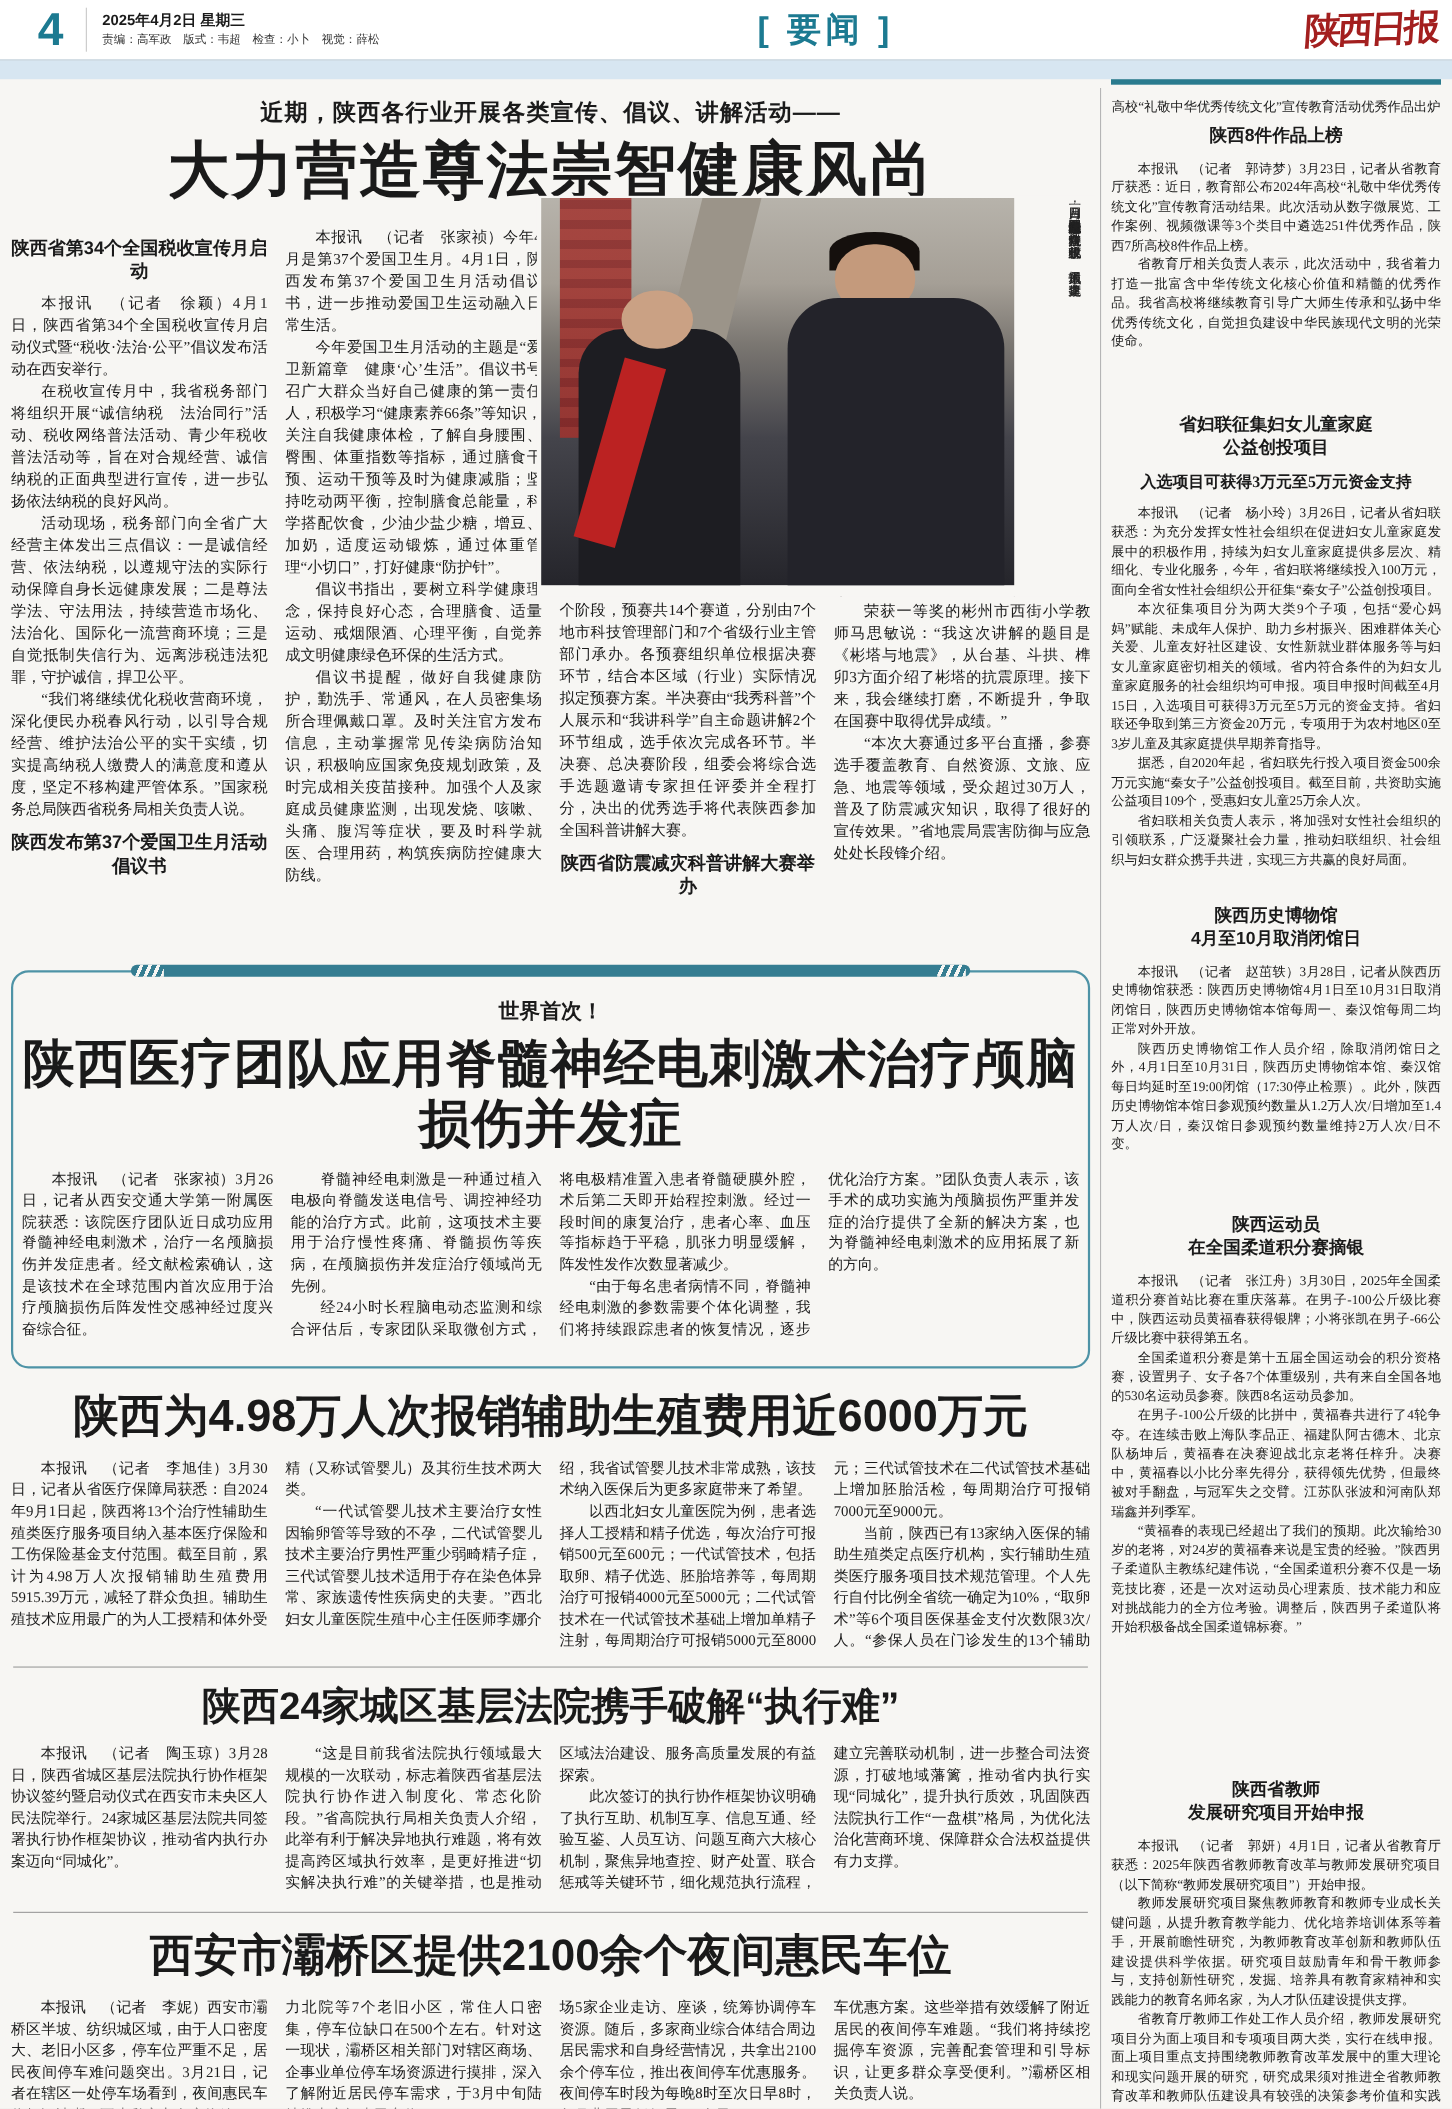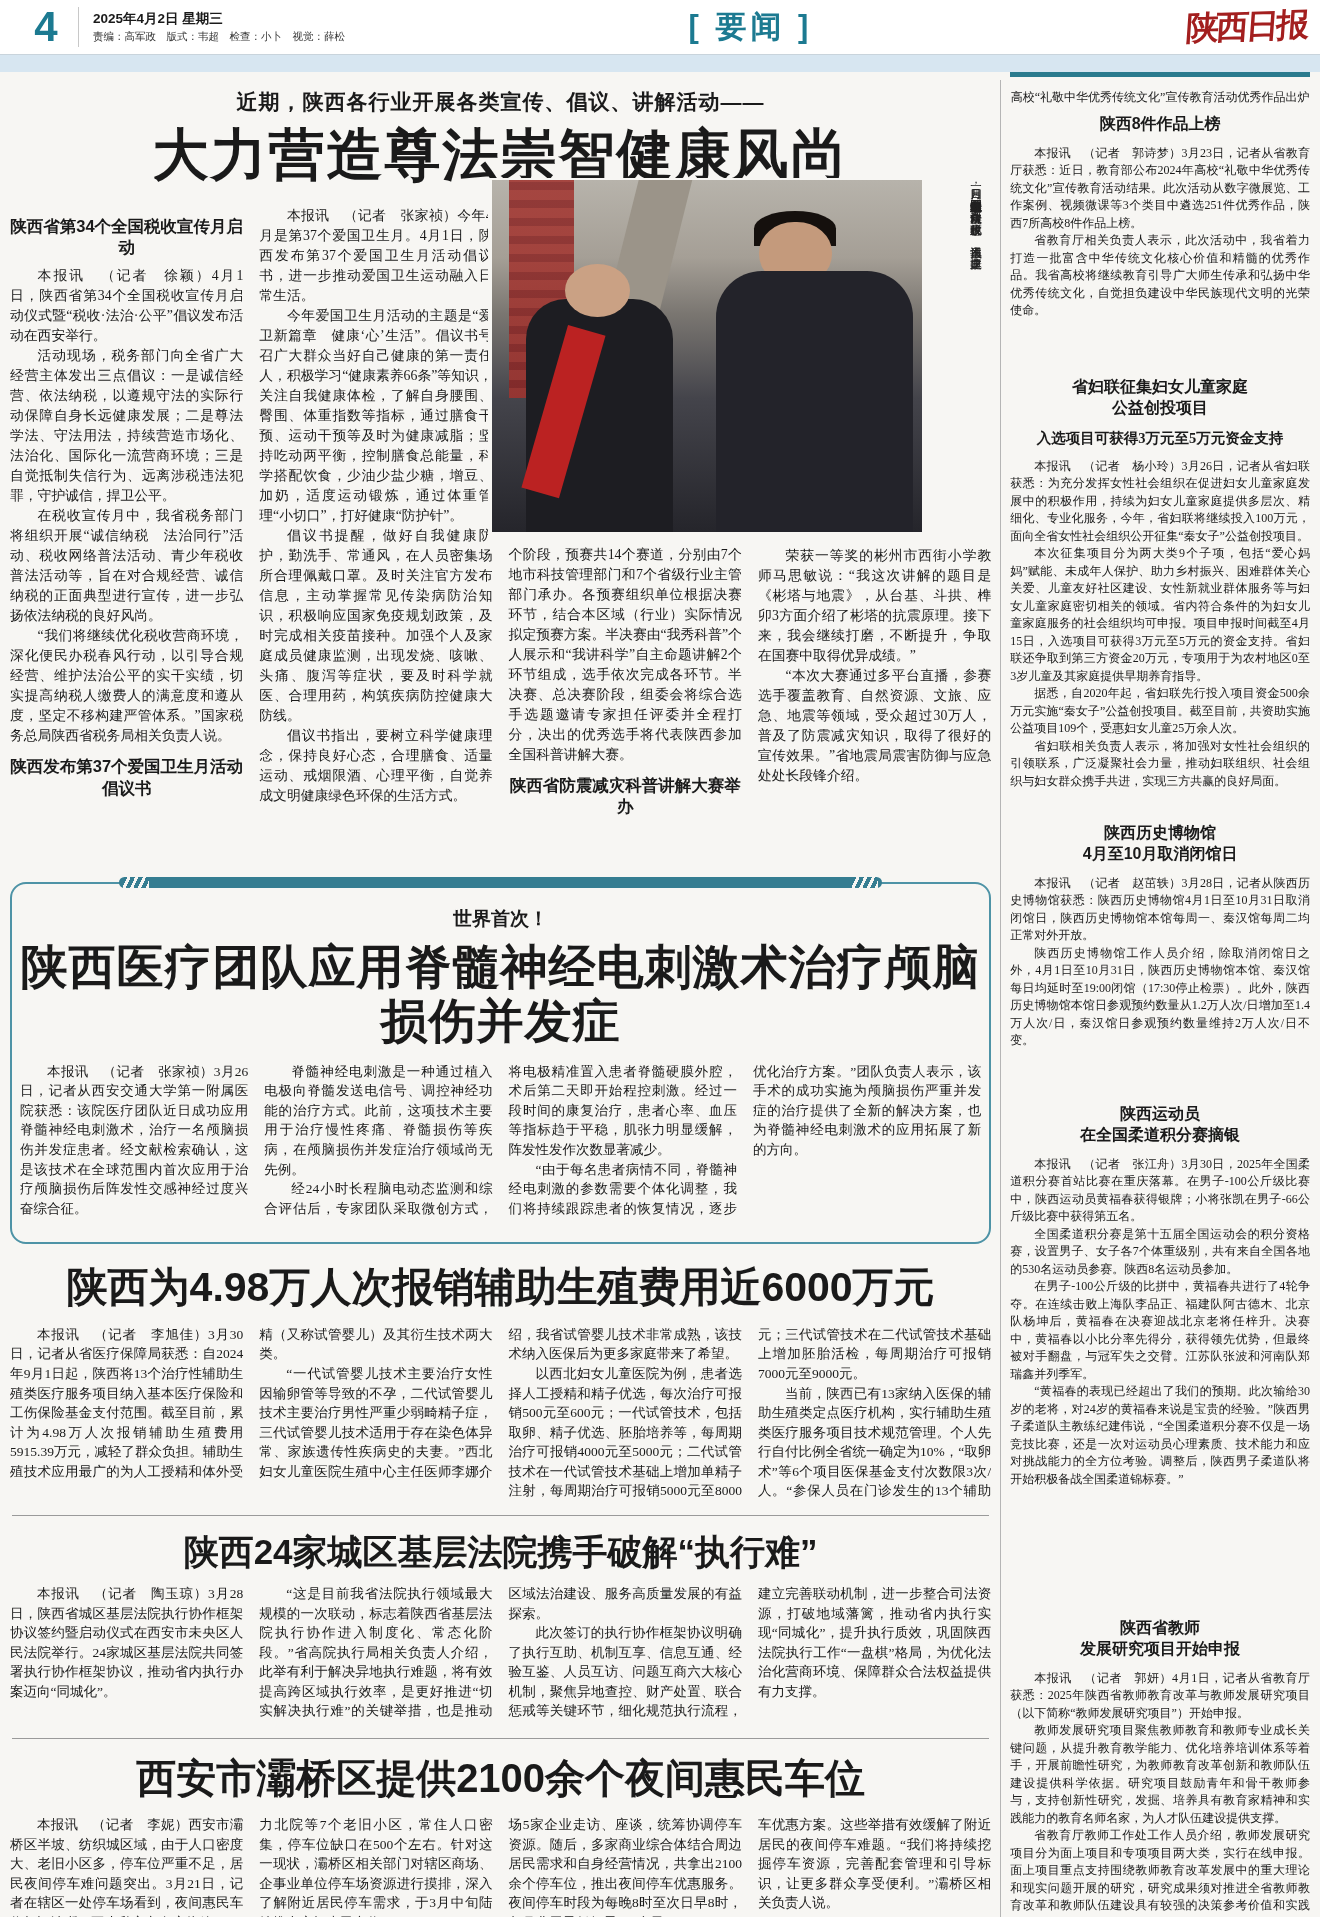--- a/index.html
+++ b/index.html
@@ -108,28 +108,28 @@
     <div class="leftcol">
 
       <div>
         <div class="kicker">近期，陕西各行业开展各类宣传、倡议、讲解活动——</div>
         <h1 class="bigh1">大力营造尊法崇智健康风尚</h1>
         <div class="main-body">
           <div class="art-flow">
 
           <div class="sub">陕西省第34个全国税收宣传月启动</div>
               <div class="p">本报讯　（记者　徐颖）4月1日，陕西省第34个全国税收宣传月启动仪式暨“税收·法治·公平”倡议发布活动在西安举行。</div>
+              <div class="p">在税收宣传月中，我省税务部门将组织开展“诚信纳税　法治同行”活动、税收网络普法活动、青少年税收普法活动等，旨在对合规经营、诚信纳税的正面典型进行宣传，进一步弘扬依法纳税的良好风尚。</div>
               <div class="p">活动现场，税务部门向全省广大经营主体发出三点倡议：一是诚信经营、依法纳税，以遵规守法的实际行动保障自身长远健康发展；二是尊法学法、守法用法，持续营造市场化、法治化、国际化一流营商环境；三是自觉抵制失信行为、远离涉税违法犯罪，守护诚信，捍卫公平。</div>
-              <div class="p">在税收宣传月中，我省税务部门将组织开展“诚信纳税　法治同行”活动、税收网络普法活动、青少年税收普法活动等，旨在对合规经营、诚信纳税的正面典型进行宣传，进一步弘扬依法纳税的良好风尚。</div>
               <div class="p">“我们将继续优化税收营商环境，深化便民办税春风行动，以引导合规经营、维护法治公平的实干实绩，切实提高纳税人缴费人的满意度和遵从度，坚定不移构建严管体系。”国家税务总局陕西省税务局相关负责人说。</div>
               <div class="sub">陕西发布第37个爱国卫生月活动倡议书</div>
               <div class="p">本报讯　（记者　张家祯）今年4月是第37个爱国卫生月。4月1日，陕西发布第37个爱国卫生月活动倡议书，进一步推动爱国卫生运动融入日常生活。</div>
               <div class="p">今年爱国卫生月活动的主题是“爱卫新篇章　健康‘心’生活”。倡议书号召广大群众当好自己健康的第一责任人，积极学习“健康素养66条”等知识，关注自我健康体检，了解自身腰围、臀围、体重指数等指标，通过膳食干预、运动干预等及时为健康减脂；坚持吃动两平衡，控制膳食总能量，科学搭配饮食，少油少盐少糖，增豆、加奶，适度运动锻炼，通过体重管理“小切口”，打好健康“防护针”。</div>
+              <div class="p">倡议书指出，要树立科学健康理念，保持良好心态，合理膳食、适量运动、戒烟限酒、心理平衡，自觉养成文明健康绿色环保的生活方式。</div>
               <div class="p">倡议书提醒，做好自我健康防护，勤洗手、常通风，在人员密集场所合理佩戴口罩。及时关注官方发布信息，主动掌握常见传染病防治知识，积极响应国家免疫规划政策，及时完成相关疫苗接种。加强个人及家庭成员健康监测，出现发烧、咳嗽、头痛、腹泻等症状，要及时科学就医、合理用药，构筑疾病防控健康大防线。</div>
-              <div class="p">倡议书指出，要树立科学健康理念，保持良好心态，合理膳食、适量运动、戒烟限酒、心理平衡，自觉养成文明健康绿色环保的生活方式。</div>
               <div class="p">陕西省爱国卫生运动委员会办公室相关负责人表示，推动爱国卫生运动要从单一环境卫生治理向全面社会健康治理转变，共同营造整洁宜居的健康家园。</div>
               <div class="sub">陕西省科普讲解大赛启动</div>
               <div class="p">本报讯　（记者　张梅）3月31日，记者从省科技厅获悉：由省科技厅、省委宣传部、省总工会、共青团陕西省委、省科协共同举办的2025年陕西省科普讲解大赛暨全国科普讲解大赛陕西赛区选拔赛正式开启。</div>
               <div class="p">陕西省科普讲解大赛是陕西省科普领域规格最高、主办单位最多、参与人群范围最广、地区覆盖面最大的赛事。比赛分预赛、半决赛、总决赛3个阶段，预赛共14个赛道，分别由7个地市科技管理部门和7个省级行业主管部门承办。各预赛组织单位根据决赛环节，结合本区域（行业）实际情况拟定预赛方案。半决赛由“我秀科普”个人展示和“我讲科学”自主命题讲解2个环节组成，选手依次完成各环节。半决赛、总决赛阶段，组委会将综合选手选题邀请专家担任评委并全程打分，决出的优秀选手将代表陕西参加全国科普讲解大赛。</div>
               <div class="sub">陕西省防震减灾科普讲解大赛举办</div>
               <div class="p">本报讯　（记者　师念）3月27日，2025年陕西省防震减灾科普讲解大赛在省地震局举办。</div>
               <div class="p">本次大赛以“防震减灾　科普先行”为主题，由省地震局、省应急管理厅、省科协主办，采取“现场比赛+线上直播”形式进行，内容包括选手“我秀科普”个人展示和“我讲科学”自主命题讲解2个环节，共24位选手参加。</div>
               <div class="p">大赛中，选手围绕主题，以防灾减灾、图片影像、动画演示、现场表演等形式，向观众讲解防震减灾知识和自救互救技能。经过紧张激烈的角逐，咸阳市3位选手获得一等奖，并将代表陕西参加全国防震减灾科普讲解大赛；李兴霖等7位选手获得二等奖，梁雅等14位选手获得三等奖。</div>
               <div class="p">荣获一等奖的彬州市西街小学教师马思敏说：“我这次讲解的题目是《彬塔与地震》，从台基、斗拱、榫卯3方面介绍了彬塔的抗震原理。接下来，我会继续打磨，不断提升，争取在国赛中取得优异成绩。”</div>
               <div class="p">“本次大赛通过多平台直播，参赛选手覆盖教育、自然资源、文旅、应急、地震等领域，受众超过30万人，普及了防震减灾知识，取得了很好的宣传效果。”省地震局震害防御与应急处处长段锋介绍。</div>

